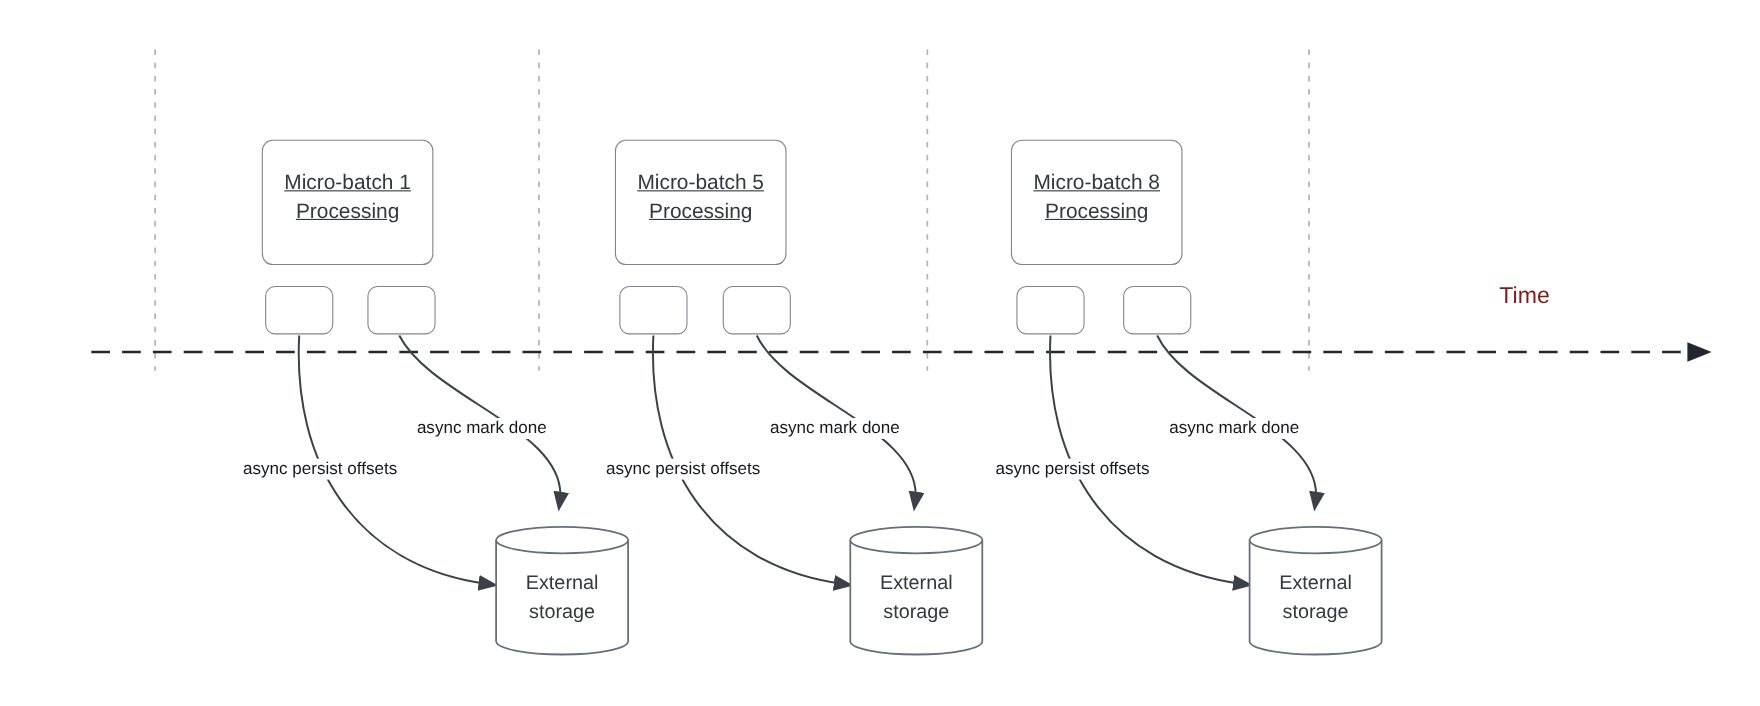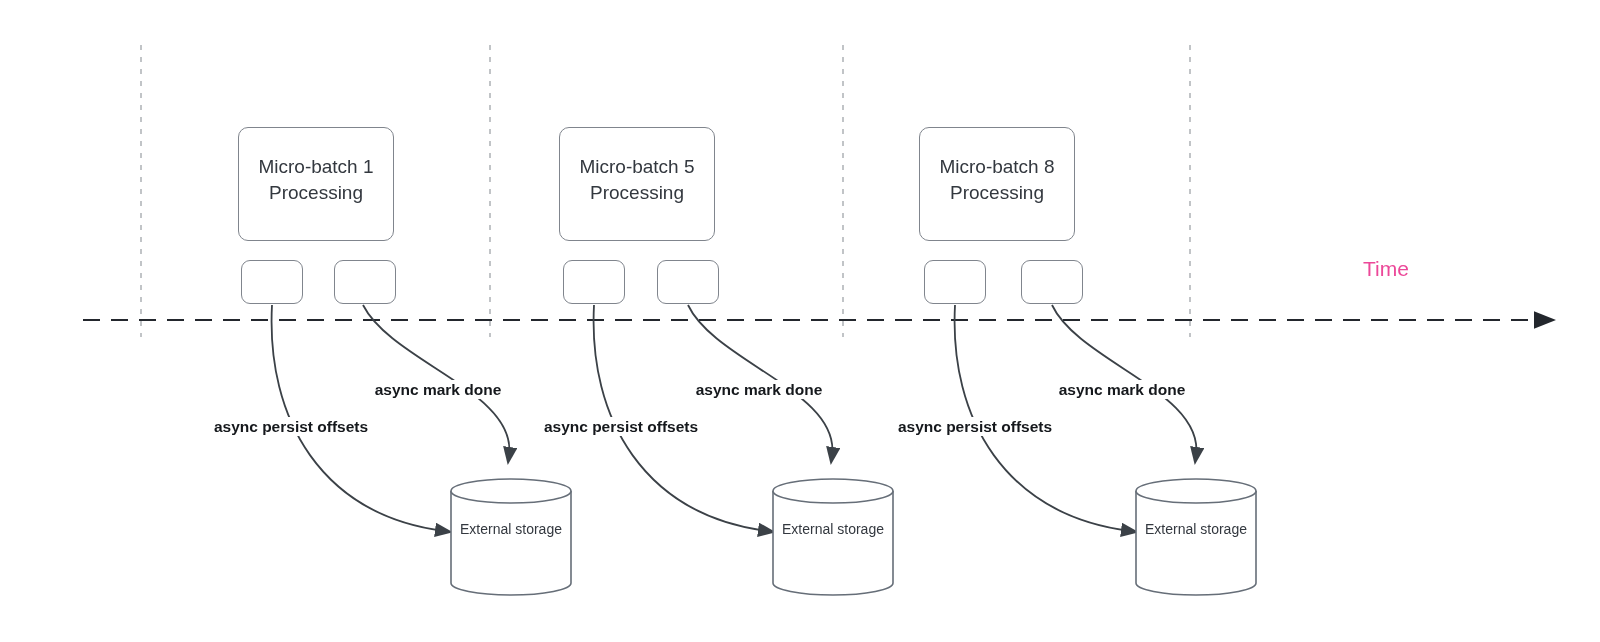--- a/index.html
+++ b/index.html
@@ -19,37 +19,38 @@
   .flow-arrow{stroke:var(--arrow);stroke-width:1.8;fill:none;}
   .arrowhead{fill:var(--arrow);}
   .timeline-head{fill:var(--timeline);}
   .cyl{fill:#ffffff;stroke:var(--cylinder-border);stroke-width:1.6;}
   .proc-box{
     position:absolute;width:156px;height:114px;box-sizing:border-box;
     border:1.5px solid var(--box-border);border-radius:10px;background:#fff;
     display:flex;flex-direction:column;align-items:center;justify-content:center;
     padding-bottom:8px;color:var(--shape-text);font-size:19px;line-height:26px;
     text-align:center;
+    text-decoration:underline;
   }
   .mini-box{
     position:absolute;width:62px;height:44px;box-sizing:border-box;top:260px;
     border:1.5px solid var(--box-border);border-radius:9px;background:#fff;
   }
   .arrow-label{
     position:absolute;transform:translateX(-50%);white-space:nowrap;
-    font-size:15.5px;font-weight:bold;color:var(--arrow-label-text);
+    font-size:15.5px;font-weight:normal;color:var(--arrow-label-text);
     background:var(--background);padding:1px 3px;line-height:17px;
   }
   .storage-label{
     position:absolute;width:120px;top:516px;text-align:center;
-    font-size:14px;line-height:27px;color:var(--shape-text);
+    font-size:18px;line-height:27px;color:var(--shape-text);
   }
   .time-label{
     position:absolute;left:1386px;top:257px;transform:translateX(-50%);
-    font-size:21px;color:#ec4899;
+    font-size:21px;color:#7f1d1d;
   }
 </style>
 </head>
 <body>
 
 <div class="stage">
 
   <svg width="1600" height="642" viewBox="0 0 1600 642">
     <defs>
       <marker id="flowHead" markerWidth="11" markerHeight="9" refX="5" refY="4" orient="auto" markerUnits="strokeWidth">

